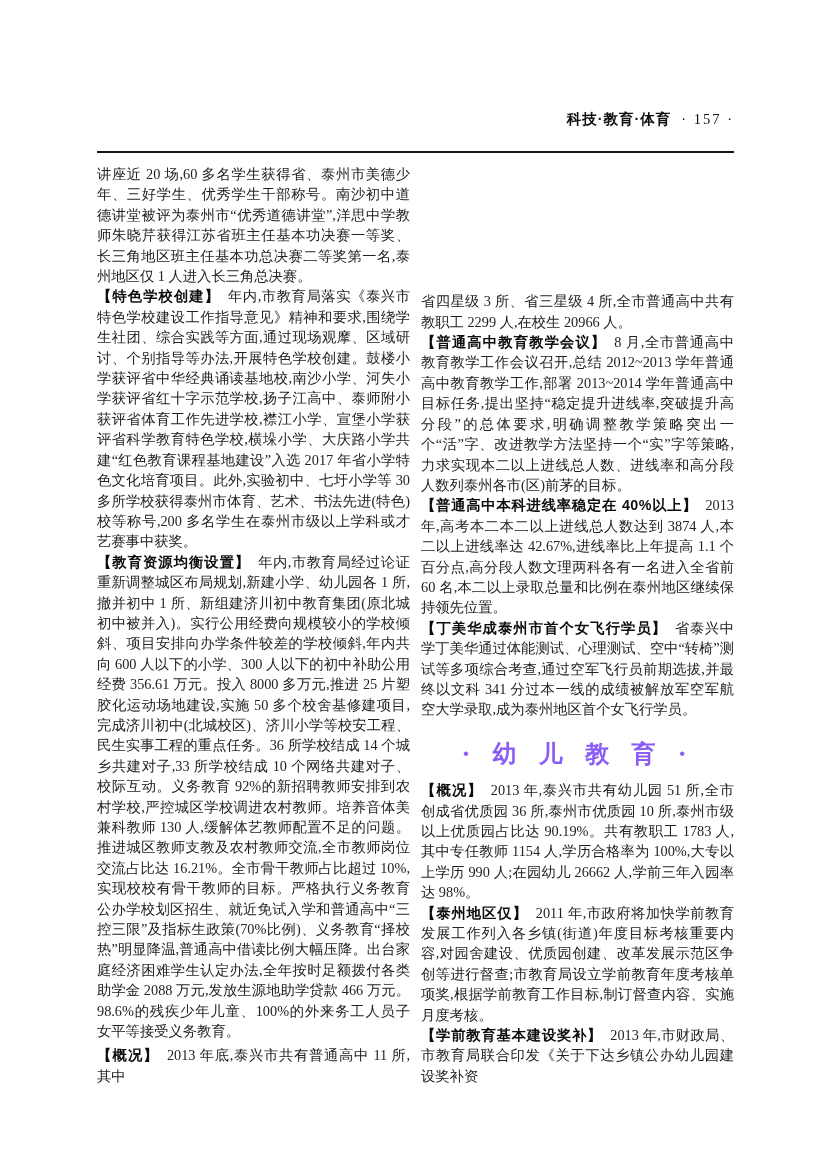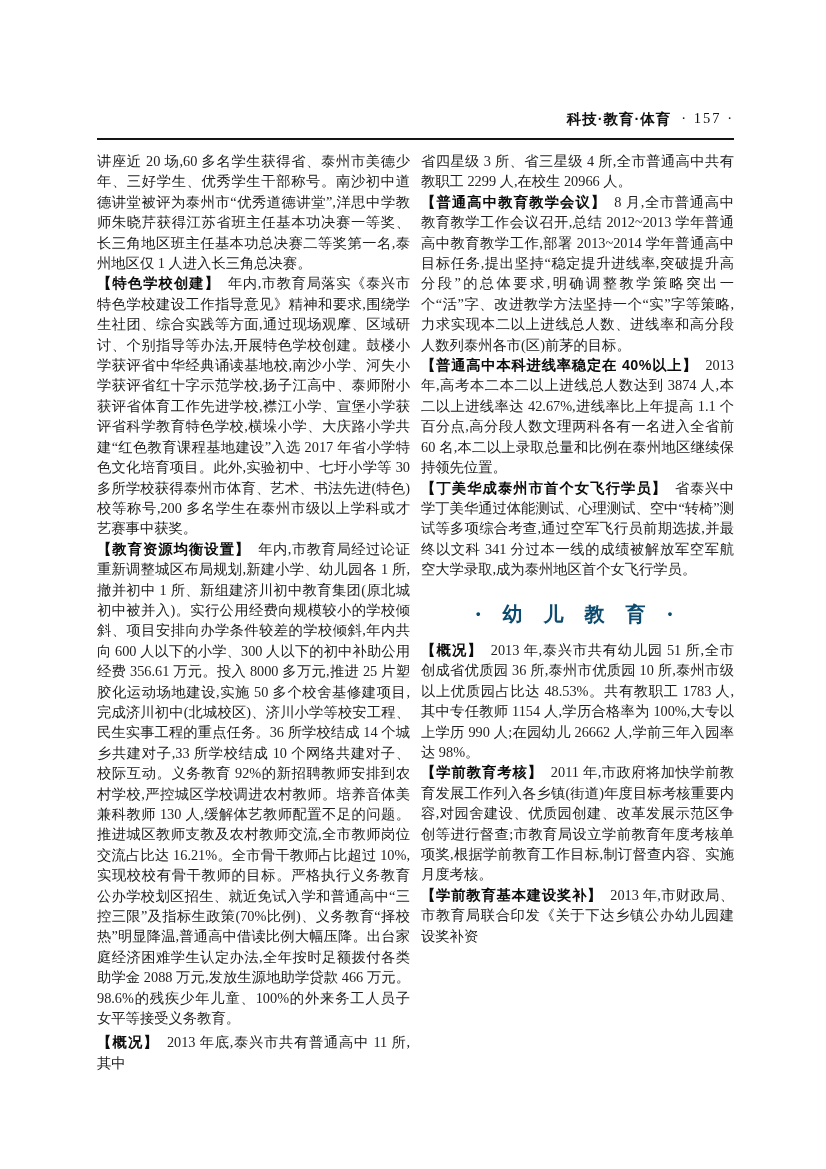--- a/index.html
+++ b/index.html
@@ -19,39 +19,40 @@
   }
   .content {
     position: absolute;
     left: 97px;
     top: 110px;
     width: 637px;
   }
   .page-header {
     display: flex;
     justify-content: flex-end;
-    align-items: flex-start;
+    align-items: center;
     gap: 10px;
     font-family: "Liberation Sans", "DejaVu Sans", sans-serif;
     font-weight: bold;
     font-size: 14.5px;
     letter-spacing: 1px;
     color: #111;
-    padding-bottom: 9px;
+    padding-bottom: 22px;
     border-bottom: 2.5px solid #151515;
   }
   .page-header .page-num {
     font-family: "Liberation Serif", "DejaVu Serif", serif;
     font-weight: normal;
     letter-spacing: 2px;
   }
   .columns {
     display: flex;
     gap: 11px;
     margin-top: 11px;
+    align-items: flex-end;
   }
   .col {
     flex: 0 0 313px;
     width: 313px;
     font-size: 14.3px;
     line-height: 20.4px;
     text-align: justify;
     text-justify: inter-ideograph;
     color: #222;
   }
@@ -64,23 +65,23 @@
   .entry-label {
     font-family: "Liberation Sans", "DejaVu Sans", sans-serif;
     font-weight: bold;
     color: #0d0d0d;
     margin-right: 0.55em;
     letter-spacing: 0.5px;
     margin-top: 40px;
   }
   .sec-heading {
     text-align: center;
-    font-size: 20px;
+    font-size: 24px;
     letter-spacing: 7px;
-    color: #0c4a6e;
+    color: #8b5cf6;
     margin: 0;
     padding: 24px 0 12px 0;
     font-family: "DejaVu Serif", "Liberation Serif", serif;
     white-space: nowrap;
   }
 </style>
 </head>
 <body>
 
 <div class="page">
@@ -108,23 +109,23 @@
         <p>省四星级 3 所、省三星级 4 所,全市普通高中共有教职工 2299 人,在校生 20966 人。</p>
 
         <p class="entry"><span class="entry-label">【普通高中教育教学会议】</span><span>8 月,全市普通高中教育教学工作会议召开,总结 2012~2013 学年普通高中教育教学工作,部署 2013~2014 学年普通高中目标任务,提出坚持“稳定提升进线率,突破提升高分段”的总体要求,明确调整教学策略突出一个“活”字、改进教学方法坚持一个“实”字等策略,力求实现本二以上进线总人数、进线率和高分段人数列泰州各市(区)前茅的目标。</span></p>
 
         <p class="entry"><span class="entry-label">【普通高中本科进线率稳定在 40%以上】</span><span>2013 年,高考本二本二以上进线总人数达到 3874 人,本二以上进线率达 42.67%,进线率比上年提高 1.1 个百分点,高分段人数文理两科各有一名进入全省前 60 名,本二以上录取总量和比例在泰州地区继续保持领先位置。</span></p>
 
         <p class="entry"><span class="entry-label">【丁美华成泰州市首个女飞行学员】</span><span>省泰兴中学丁美华通过体能测试、心理测试、空中“转椅”测试等多项综合考查,通过空军飞行员前期选拔,并最终以文科 341 分过本一线的成绩被解放军空军航空大学录取,成为泰州地区首个女飞行学员。</span></p>
 
         <h2 class="sec-heading">· 幼 儿 教 育 ·</h2>
 
-        <p class="entry" style="margin-top:4px;"><span class="entry-label">【概况】</span><span>2013 年,泰兴市共有幼儿园 51 所,全市创成省优质园 36 所,泰州市优质园 10 所,泰州市级以上优质园占比达 48.53%。共有教职工 1783 人,其中专任教师 1154 人,学历合格率为 100%,大专以上学历 990 人;在园幼儿 26662 人,学前三年入园率达 98%。</span></p>
+        <p class="entry" style="margin-top:4px;"><span class="entry-label">【概况】</span><span>2013 年,泰兴市共有幼儿园 51 所,全市创成省优质园 36 所,泰州市优质园 10 所,泰州市级以上优质园占比达 90.19%。共有教职工 1783 人,其中专任教师 1154 人,学历合格率为 100%,大专以上学历 990 人;在园幼儿 26662 人,学前三年入园率达 98%。</span></p>
 
 
-        <p class="entry"><span class="entry-label">【学前教育考核】</span><span>2011 年,市政府将加快学前教育发展工作列入各乡镇(街道)年度目标考核重要内容,对园舍建设、优质园创建、改革发展示范区争创等进行督查;市教育局设立学前教育年度考核单项奖,根据学前教育工作目标,制订督查内容、实施月度考核。</span></p>
+        <p class="entry"><span class="entry-label">【泰州地区仅】</span><span>2011 年,市政府将加快学前教育发展工作列入各乡镇(街道)年度目标考核重要内容,对园舍建设、优质园创建、改革发展示范区争创等进行督查;市教育局设立学前教育年度考核单项奖,根据学前教育工作目标,制订督查内容、实施月度考核。</span></p>
 
         <p class="entry"><span class="entry-label">【学前教育基本建设奖补】</span><span>2013 年,市财政局、市教育局联合印发《关于下达乡镇公办幼儿园建设奖补资</span></p>
       </div>
 
     </div>
   </div>
 </div>
 
 </body></html>

